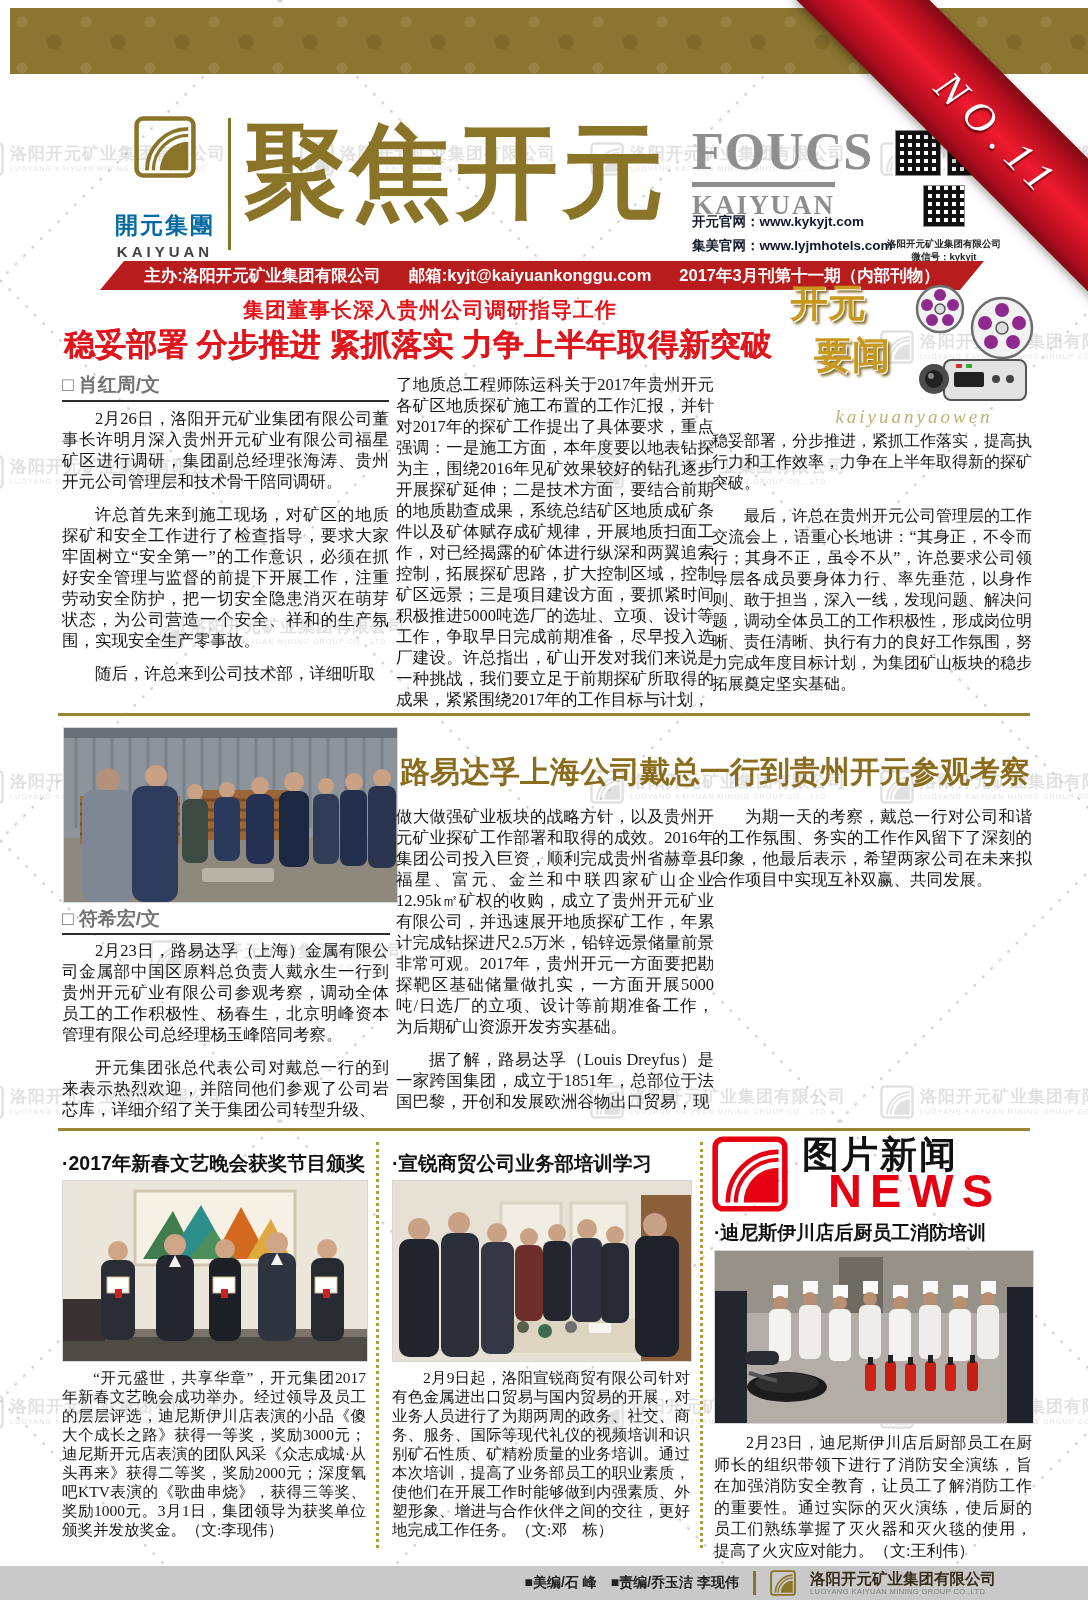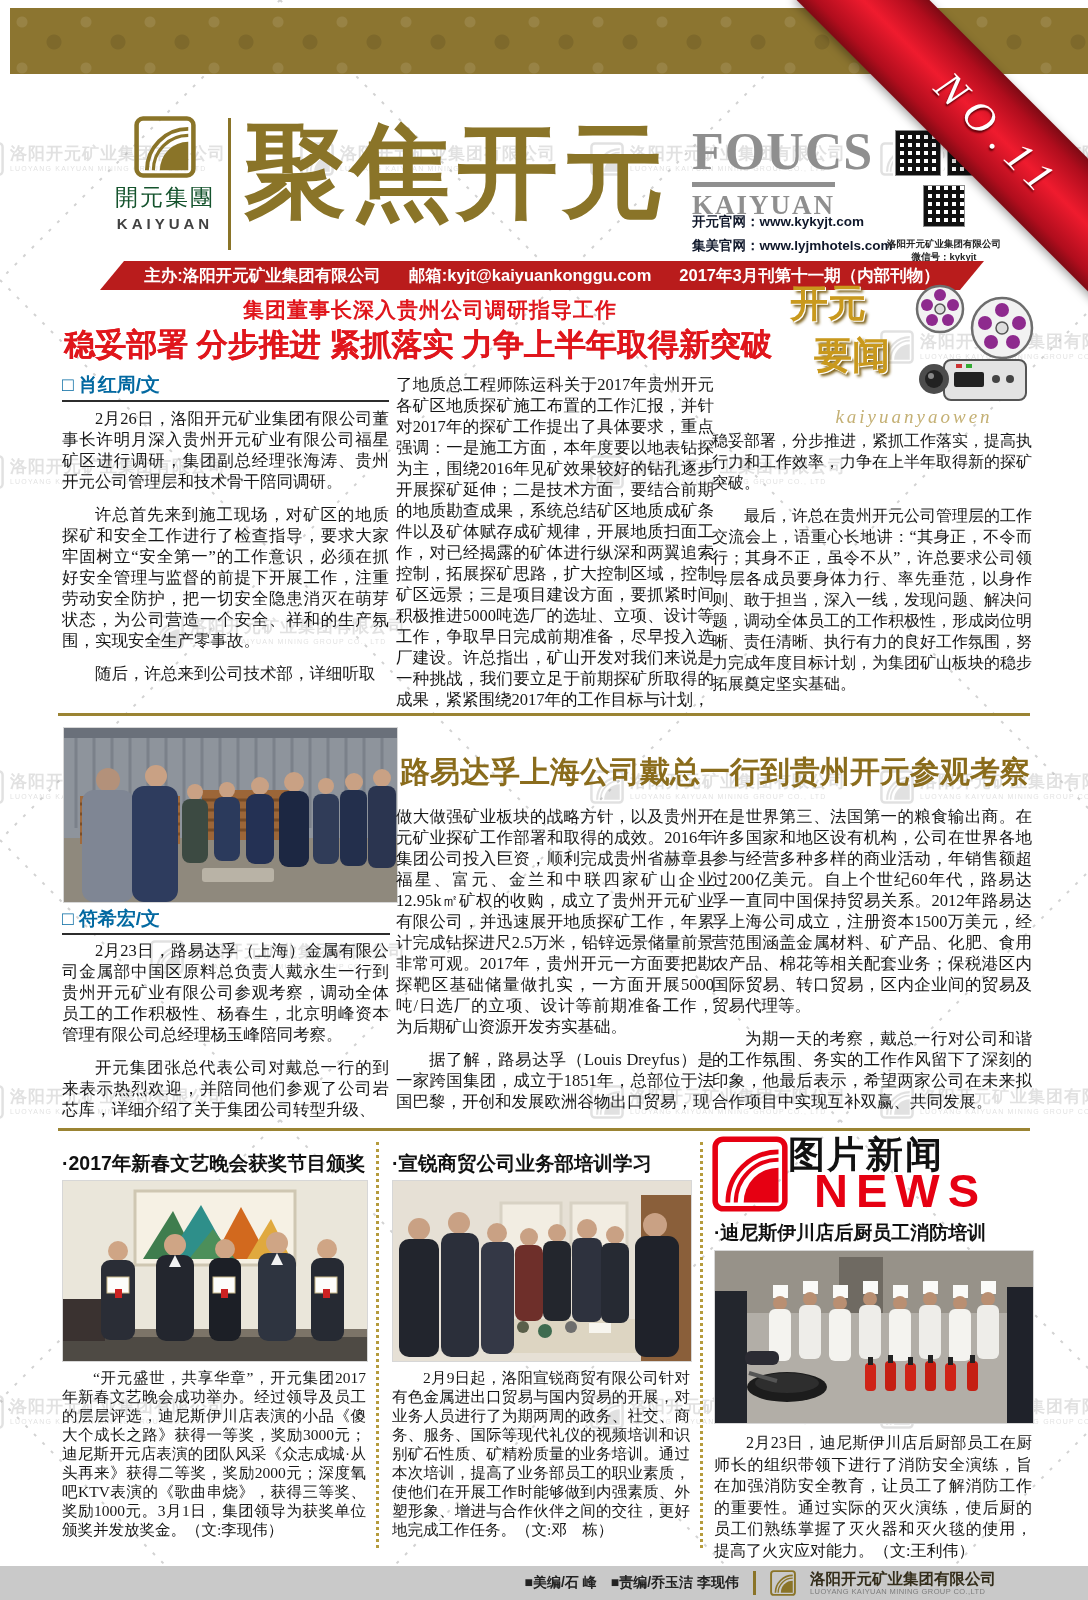--- a/index.html
+++ b/index.html
@@ -22,21 +22,21 @@
   .ribbon{top:88px;right:-150px;width:480px;height:94px;z-index:6;
           background:linear-gradient(180deg,#7e0a14 0%,#b00d1d 16%,#ef1b2e 50%,#b00d1d 86%,#7e0a14 100%);
           transform:rotate(45deg);display:flex;align-items:center;justify-content:center;
           box-shadow:0 3px 10px rgba(0,0,0,.35)}
   .ribbon-text{color:#fff;font-family:"Liberation Serif",serif;font-style:italic;
                font-size:42px;letter-spacing:10px;text-shadow:1px 2px 2px #5d0008}
 
   
   .brand{left:106px;top:116px;width:118px;text-align:center;z-index:3}
   .brand svg{width:62px;height:62px;color:#8a7428}
-  .brand-cn{font-size:23px;font-weight:normal;color:#14532d;letter-spacing:2px;margin-top:0}
+  .brand-cn{font-size:23px;font-weight:bold;color:#0369a1;letter-spacing:2px;margin-top:28px}
   .brand-en{font-size:15px;font-weight:bold;color:#414141;letter-spacing:4px;margin-top:2px}
   .mast-vline{left:228px;top:118px;width:3px;height:132px;background:#8a7428;z-index:3}
   .main-title{left:244px;top:116px;font-size:102px;line-height:1.1;font-weight:900;color:#8a7428;
               letter-spacing:4px;z-index:3;font-family:"Liberation Sans",sans-serif;white-space:nowrap}
   .foucs{left:692px;top:126px;z-index:3;color:#8f8f8f;font-family:"Liberation Serif",serif}
   .foucs-top{font-size:52px;font-weight:bold;line-height:1;letter-spacing:1px}
   .foucs-bottom{font-size:27px;font-weight:bold;letter-spacing:2px;border-top:5px solid #8f8f8f;
                 margin-top:4px;padding-top:3px;width:max-content}
   .sites{left:692px;top:210px;z-index:3;font-size:13.5px;font-weight:bold;color:#0f172a;line-height:24px;white-space:nowrap}
   .qrzone{left:884px;top:130px;width:120px;z-index:3;text-align:center}
@@ -59,21 +59,21 @@
   .headline1{left:64px;top:324px;width:726px;color:#e0161c;font-size:31px;font-weight:900;
              white-space:nowrap;z-index:3;letter-spacing:0;text-shadow:.4px 0 #e0161c}
   .graphic{left:788px;top:284px;width:252px;height:138px;z-index:3}
   .gy{font-family:"Liberation Serif",serif;font-weight:900;font-size:38px;line-height:1;
       color:#c9991d;text-shadow:1px 1px 0 #fff,3px 3px 3px #7a5c10}
   .gy1{left:2px;top:0}
   .gy2{left:26px;top:52px}
   .g-script{left:0;right:0;bottom:-6px;text-align:center;font-family:"Liberation Serif",serif;
             font-style:italic;font-size:19px;letter-spacing:3px;color:#c4b074;
             text-shadow:1px 1px 0 #fff}
-  .byline{font-size:19px;font-weight:bold;color:#0369a1;z-index:3;white-space:nowrap}
+  .byline{font-size:19px;font-weight:bold;color:#737373;z-index:3;white-space:nowrap}
   .b1{left:62px;top:372px}
   .rule{height:2px;background:#2c2c2c;z-index:3}
   .r1{left:62px;top:400px;width:327px}
   .bodycol{z-index:3;font-family:"Liberation Serif",serif;font-size:16.5px;line-height:21px;
            text-align:justify;color:#171717}
   .bodycol p{margin:0 0 12px 0;text-indent:2em}
   .bodycol p.cont{text-indent:0}
   .a1c1{left:62px;top:408px;width:327px}
   .a1c2{left:396px;top:374px;width:318px}
   .a1c3{left:712px;top:430px;width:320px;font-size:16px}
@@ -104,21 +104,21 @@
   .ph2{left:62px;top:1180px;width:304px;height:180px}
   .ph3{left:392px;top:1180px;width:298px;height:180px}
   .ph4{left:714px;top:1250px;width:318px;height:172px}
   .story-body{z-index:3;font-family:"Liberation Serif",serif;font-size:15.5px;line-height:19px;
               text-align:justify;color:#171717}
   .story-body p{margin:0;text-indent:2em}
   .sb1{left:62px;top:1368px;width:304px}
   .sb2{left:392px;top:1368px;width:298px}
   .sb3{left:714px;top:1432px;width:318px;font-size:16px;line-height:21.5px}
 
-  .newslogo{left:712px;top:1136px;display:flex;align-items:flex-start;gap:0;z-index:3}
+  .newslogo{left:712px;top:1136px;display:flex;align-items:flex-start;gap:14px;z-index:3}
   .newslogo .mark{width:76px;height:76px;color:#e60012}
   .nl-cn{font-size:37px;font-weight:900;color:#111;line-height:1;letter-spacing:2px}
   .nl-en{font-size:47px;font-weight:900;color:#e60012;line-height:1;letter-spacing:8px;
          margin-top:-6px;margin-left:26px;font-family:"Liberation Sans",sans-serif}
 
   
   .footer{left:0;top:1566px;width:1088px;height:34px;background:#c9c9c9;z-index:4;
           display:flex;align-items:center;justify-content:flex-end;padding-right:92px;box-sizing:border-box;gap:14px}
   .credit{font-size:14px;font-weight:bold;color:#222;white-space:nowrap}
   .f-div{width:3px;height:24px;background:#8a7428}
@@ -488,21 +488,20 @@
 
   <div class="abs bodycol a2c1">
     <p>2月23日，路易达孚（上海）金属有限公司金属部中国区原料总负责人戴永生一行到贵州开元矿业有限公司参观考察，调动全体员工的工作积极性、杨春生，北京明峰资本管理有限公司总经理杨玉峰陪同考察。</p>
     <p>开元集团张总代表公司对戴总一行的到来表示热烈欢迎，并陪同他们参观了公司岩芯库，详细介绍了关于集团公司转型升级、</p>
   </div>
   <div class="abs bodycol a2c2">
     <p class="cont">做大做强矿业板块的战略方针，以及贵州开元矿业探矿工作部署和取得的成效。2016年集团公司投入巨资，顺利完成贵州省赫章县福星、富元、金兰和中联四家矿山企业12.95k㎡矿权的收购，成立了贵州开元矿业有限公司，并迅速展开地质探矿工作，年累计完成钻探进尺2.5万米，铅锌远景储量前景非常可观。2017年，贵州开元一方面要把勘探靶区基础储量做扎实，一方面开展5000吨/日选厂的立项、设计等前期准备工作，为后期矿山资源开发夯实基础。</p>
     <p>据了解，路易达孚（Louis Dreyfus）是一家跨国集团，成立于1851年，总部位于法国巴黎，开创和发展欧洲谷物出口贸易，现</p>
   </div>
   <div class="abs bodycol a2c3">
-    <p class="cont">在是世界第三、法国第一的粮食输出商。在许多国家和地区设有机构，公司在世界各地参与经营多种多样的商业活动，年销售额超过200亿美元。自上个世纪60年代，路易达孚一直同中国保持贸易关系。2012年路易达孚上海公司成立，注册资本1500万美元，经营范围涵盖金属材料、矿产品、化肥、食用农产品、棉花等相关配套业务；保税港区内国际贸易、转口贸易，区内企业间的贸易及贸易代理等。</p>
     <p>为期一天的考察，戴总一行对公司和谐的工作氛围、务实的工作作风留下了深刻的印象，他最后表示，希望两家公司在未来拟合作项目中实现互补双赢、共同发展。</p>
   </div>
 
   <div class="abs divider d2"></div>
   <div class="abs vsep v1"></div>
   <div class="abs vsep v2"></div>
 
   <div class="abs story-title t1">·2017年新春文艺晚会获奖节目颁奖</div>
   <div class="abs photo ph2">
     <svg width="304" height="180" viewBox="0 0 304 180">

